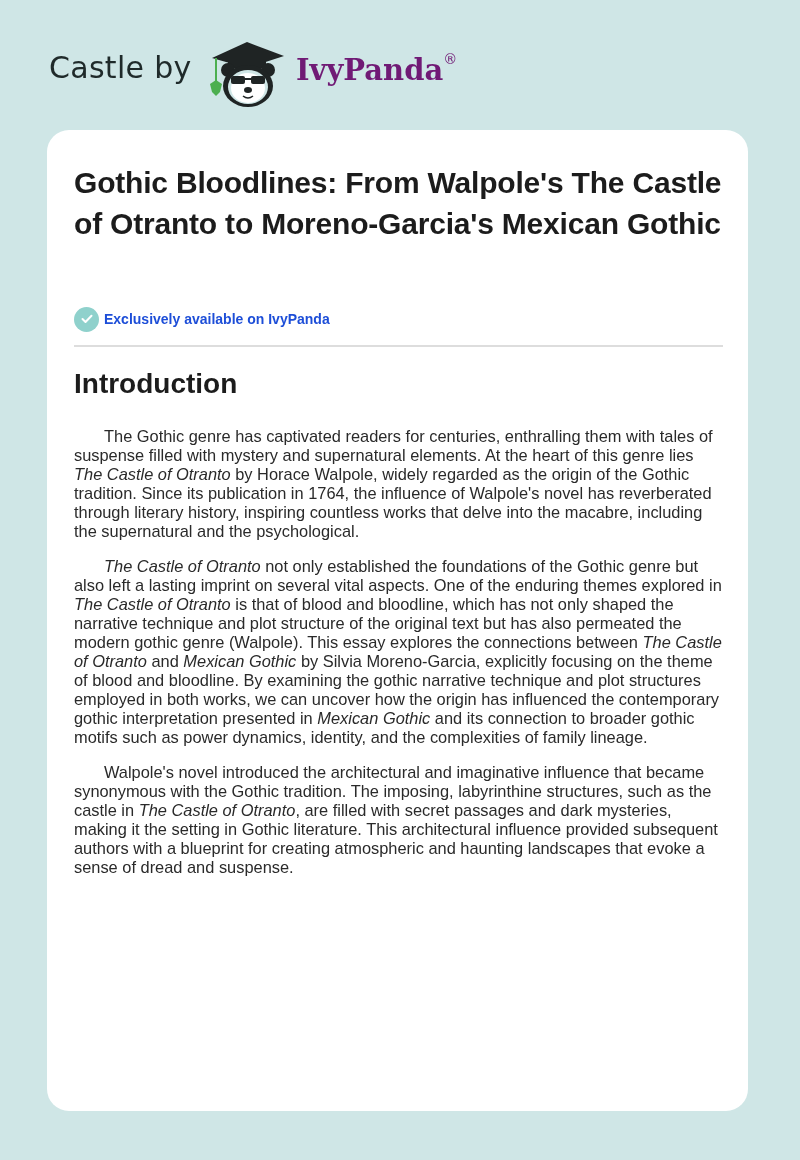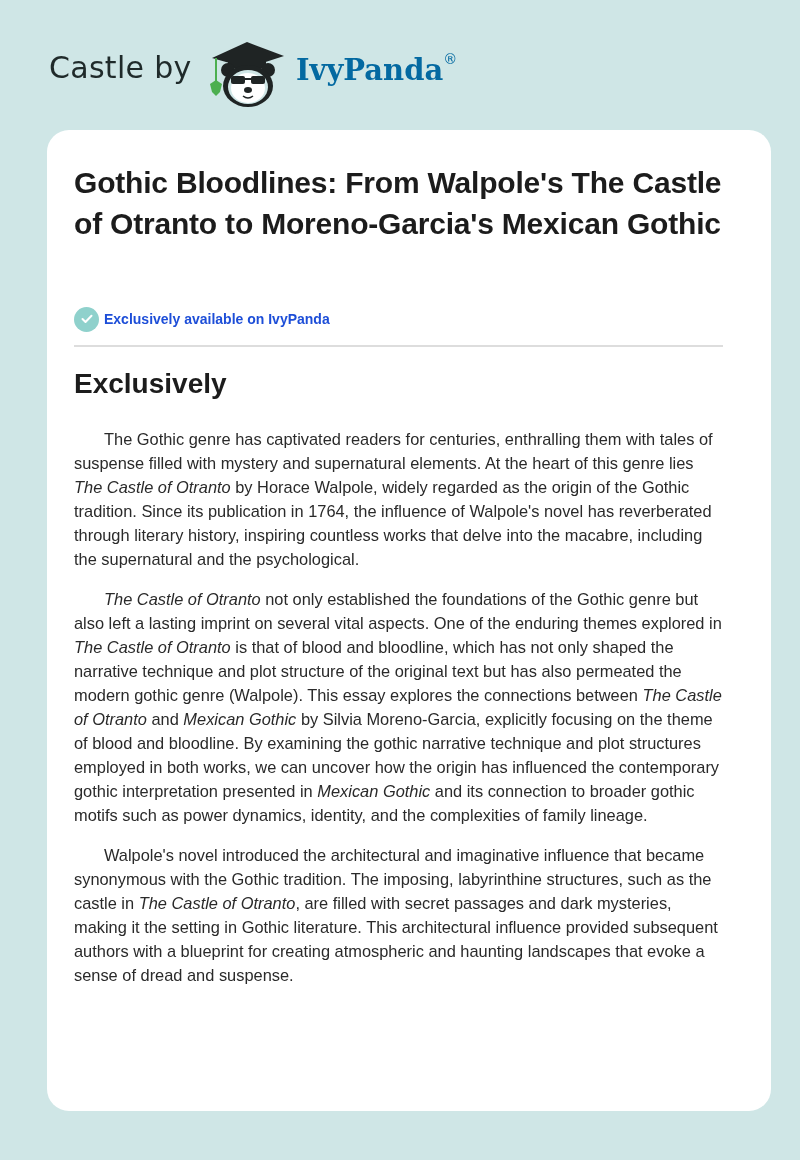--- a/index.html
+++ b/index.html
@@ -18,26 +18,26 @@
     position: absolute; left: 49px; top: 50px;
     font-family: "DejaVu Sans", sans-serif;
     font-size: 30px; color: #1f2a2a; letter-spacing: 0.3px;
   }
   .logo-icon {
     position: absolute; left: 202px; top: 36px; width: 90px; height: 72px;
   }
   .brand {
     position: absolute; left: 296px; top: 53px;
     font-family: "DejaVu Serif", serif; font-weight: bold;
-    font-size: 29px; color: #0369a1;
+    font-size: 29px; color: #701a75;
   }
   .brand sup { font-size: 14px; vertical-align: top; position: relative; top: -2px; font-family: "DejaVu Sans", sans-serif; font-weight: normal;}
   .card {
     position: absolute; left: 47px; top: 130px; width: 701px; height: 981px;
-    background: #ffffff; border-radius: 22px; padding-left: 23px;
+    background: #ffffff; border-radius: 22px;
   }
   .title {
     position: absolute; left: 27px; top: 32px; width: 660px;
     font-size: 30px; font-weight: bold; line-height: 41px;
     color: #1c1c1c; margin: 0; letter-spacing: -0.2px;
   }
   .badge {
     position: absolute; left: 27px; top: 176px; height: 26px;
     display: flex; align-items: center;
   }
@@ -49,21 +49,21 @@
   .divider {
     position: absolute; left: 27px; top: 215px; width: 649px; height: 2px;
     background: #dddddd;
   }
   .h2 {
     position: absolute; left: 27px; top: 238px; margin: 0;
     font-size: 28px; font-weight: bold; color: #1c1c1c;
   }
   .body-text {
     position: absolute; left: 27px; top: 297px; width: 652px;
-    font-size: 16.4px; line-height: 24px; color: #2a2a2a;
+    font-size: 16.4px; line-height: 19px; color: #2a2a2a;
   }
   .body-text p { margin: 0 0 16px 0; text-indent: 30px; }
   .body-text em { font-style: italic; }
 </style>
 </head>
 <body>
 
 <div class="header">
   <span class="essay-by">Castle by</span>
   <span class="logo-icon">
@@ -99,20 +99,20 @@
     <span class="badge-icon">
       <svg width="12" height="10" viewBox="0 0 12 10">
           <path d="M1.5,5 L4.5,8 L10.5,1.8" stroke="#ffffff" stroke-width="2" fill="none" stroke-linecap="round" stroke-linejoin="round"></path>
         </svg>
     </span>
     <span class="badge-text">Exclusively available on IvyPanda</span>
   </div>
 
   <div class="divider"></div>
 
-  <h2 class="h2">Exclusively</h2>
+  <h2 class="h2">Introduction</h2>
 
   <div class="body-text">
     <p><span>The Gothic genre has captivated readers for centuries, enthralling them with tales of suspense filled with mystery and supernatural elements. At the heart of this genre lies </span><em>The Castle of Otranto</em><span> by Horace Walpole, widely regarded as the origin of the Gothic tradition. Since its publication in 1764, the influence of Walpole's novel has reverberated through literary history, inspiring countless works that delve into the macabre, including the supernatural and the psychological.</span></p>
     <p><em>The Castle of Otranto</em><span> not only established the foundations of the Gothic genre but also left a lasting imprint on several vital aspects. One of the enduring themes explored in </span><em>The Castle of Otranto</em><span> is that of blood and bloodline, which has not only shaped the narrative technique and plot structure of the original text but has also permeated the modern gothic genre (Walpole). This essay explores the connections between </span><em>The Castle of Otranto</em><span> and </span><em>Mexican Gothic</em><span> by Silvia Moreno-Garcia, explicitly focusing on the theme of blood and bloodline. By examining the gothic narrative technique and plot structures employed in both works, we can uncover how the origin has influenced the contemporary gothic interpretation presented in </span><em>Mexican Gothic</em><span> and its connection to broader gothic motifs such as power dynamics, identity, and the complexities of family lineage.</span></p>
     <p><span>Walpole's novel introduced the architectural and imaginative influence that became synonymous with the Gothic tradition. The imposing, labyrinthine structures, such as the castle in </span><em>The Castle of Otranto</em><span>, are filled with secret passages and dark mysteries, making it the setting in Gothic literature. This architectural influence provided subsequent authors with a blueprint for creating atmospheric and haunting landscapes that evoke a sense of dread and suspense.</span></p>
   </div>
 </div>
 
 </body></html>

